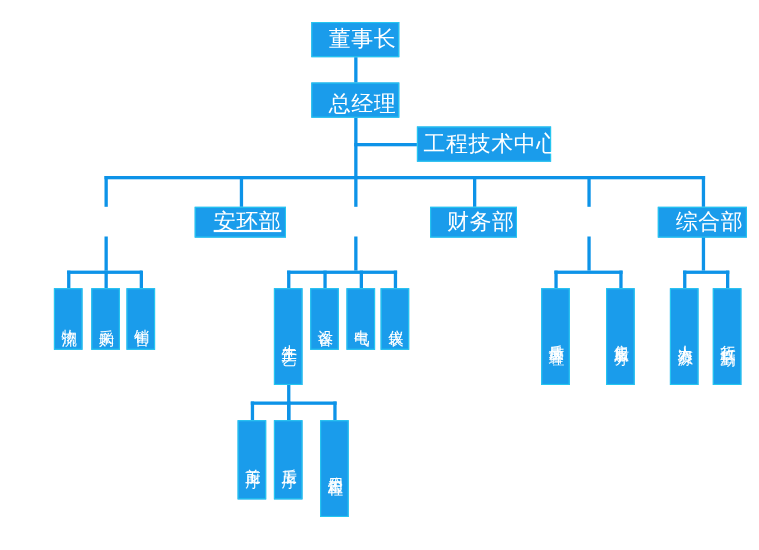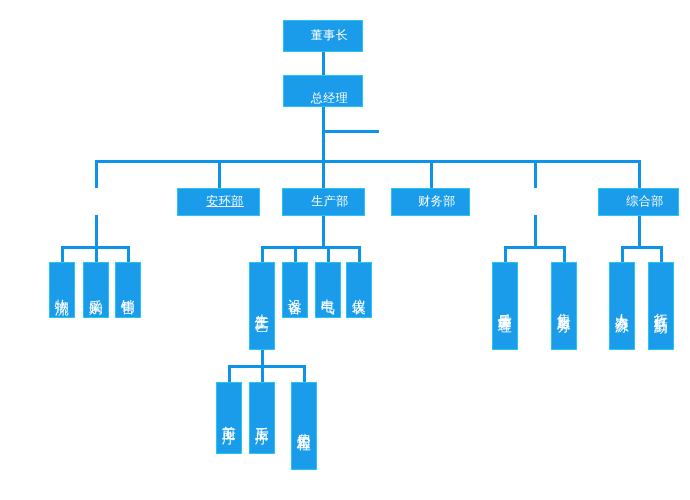--- a/index.html
+++ b/index.html
@@ -35,21 +35,21 @@
     color: #ffffff;
     display: flex;
     align-items: center;
     justify-content: center;
     text-align: center;
     line-height: 1.05;
     letter-spacing: 0.5px;
     user-select: none;
   }
   .node.h-node {
-    font-size: 12px;
+    font-size: 20px;
     padding-bottom: 1px;
     padding-left: 13px;
   }
   .node.v-node {
     font-size: 14px;
     writing-mode: vertical-rl;
     text-orientation: upright;
     letter-spacing: 2px;
     padding: 3px 0;
   }
@@ -112,29 +112,29 @@
   <div class="line v" style="left:303px; top:365px; height:17px;"></div>
 
   <div class="node h-node" style="left:283px; top:20px; width:80px; height:32px;">
     <span class="lbl">董事长</span>
   </div>
 
   <div class="node h-node" style="left:283px; top:75px; width:80px; height:32px;align-items:flex-end;">
     <span class="lbl">总经理</span>
   </div>
 
+  <div class="node h-node" style="left:379px; top:115px; width:122px; height:32px;">
+    <span class="lbl">工程技术中心</span>
+  </div>
 
 
   <div class="node h-node" style="left:177px; top:188px; width:83px; height:28px;text-decoration:underline;">
     <span class="lbl">安环部</span>
   </div>
 
-  <div class="node h-node" style="left:282px; top:188px; width:83px; height:28px;">
-    <span class="lbl">生产部</span>
-  </div>
 
   <div class="node h-node" style="left:391px; top:188px; width:79px; height:28px;">
     <span class="lbl">财务部</span>
   </div>
 
 
   <div class="node h-node" style="left:598px; top:188px; width:81px; height:28px;">
     <span class="lbl">综合部</span>
   </div>
 

